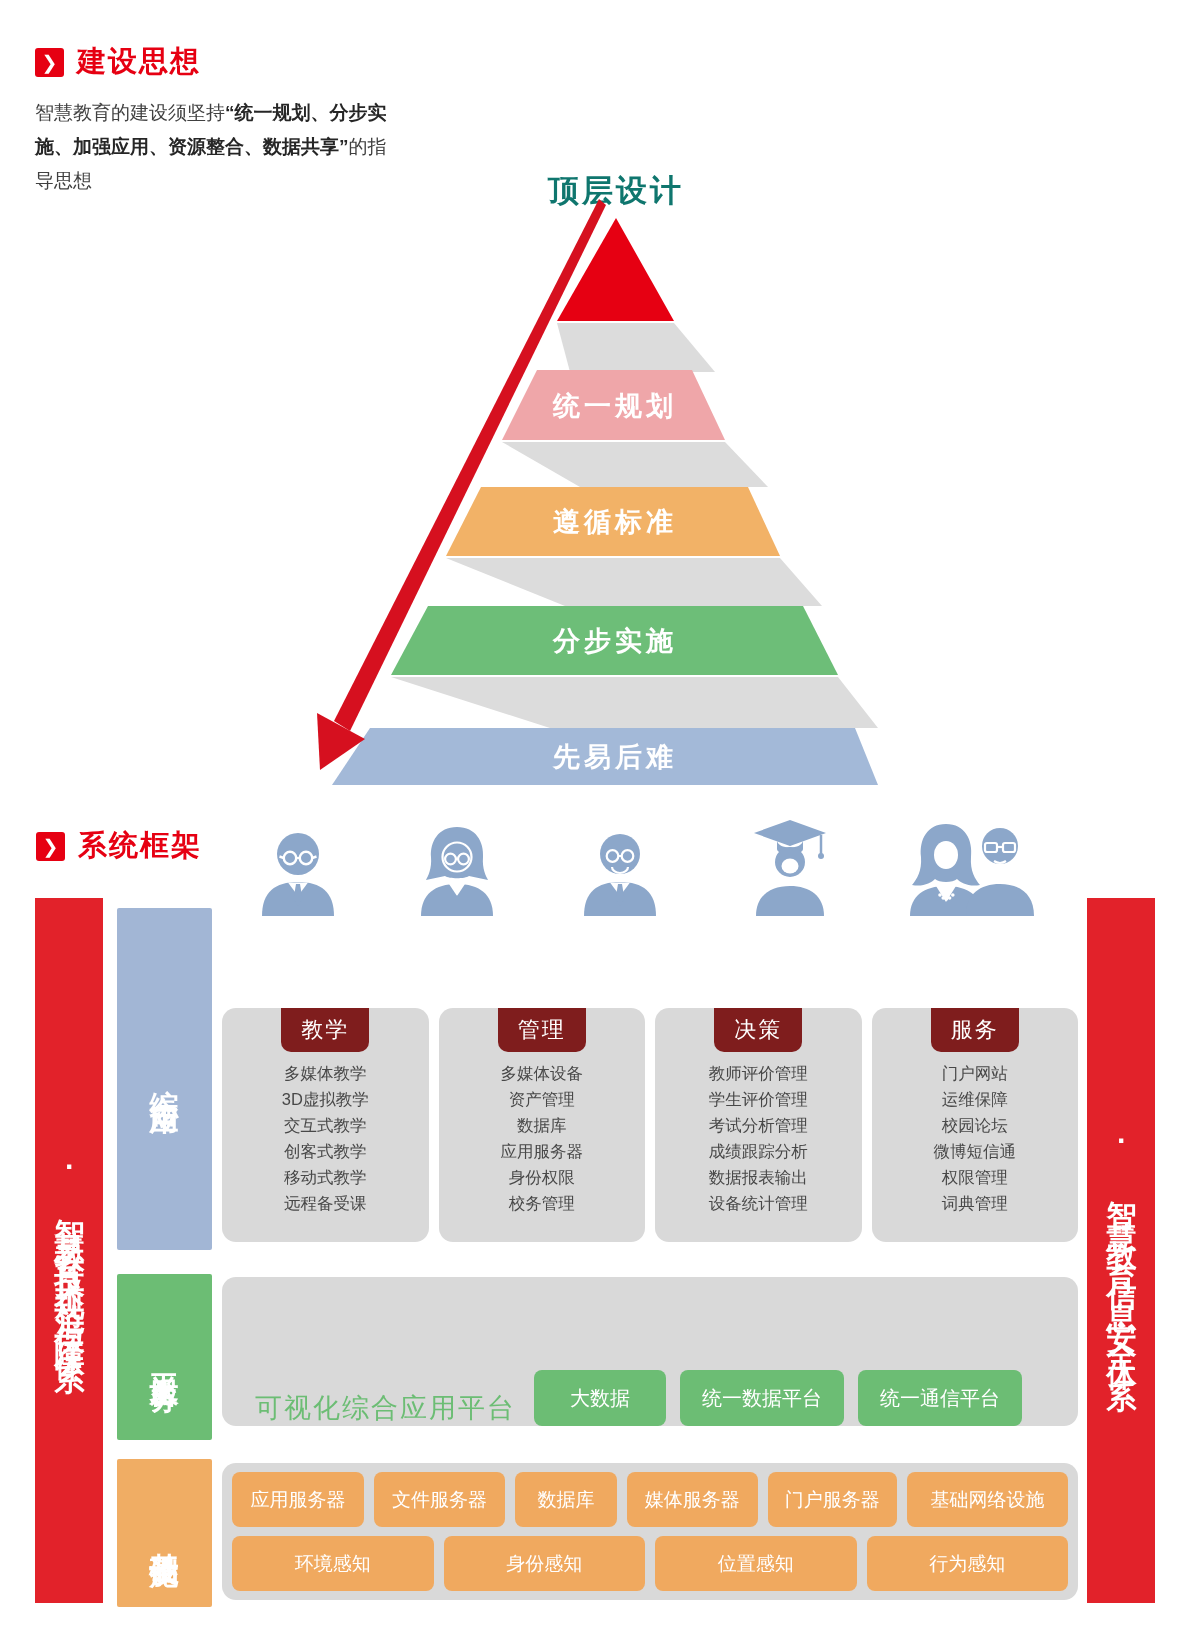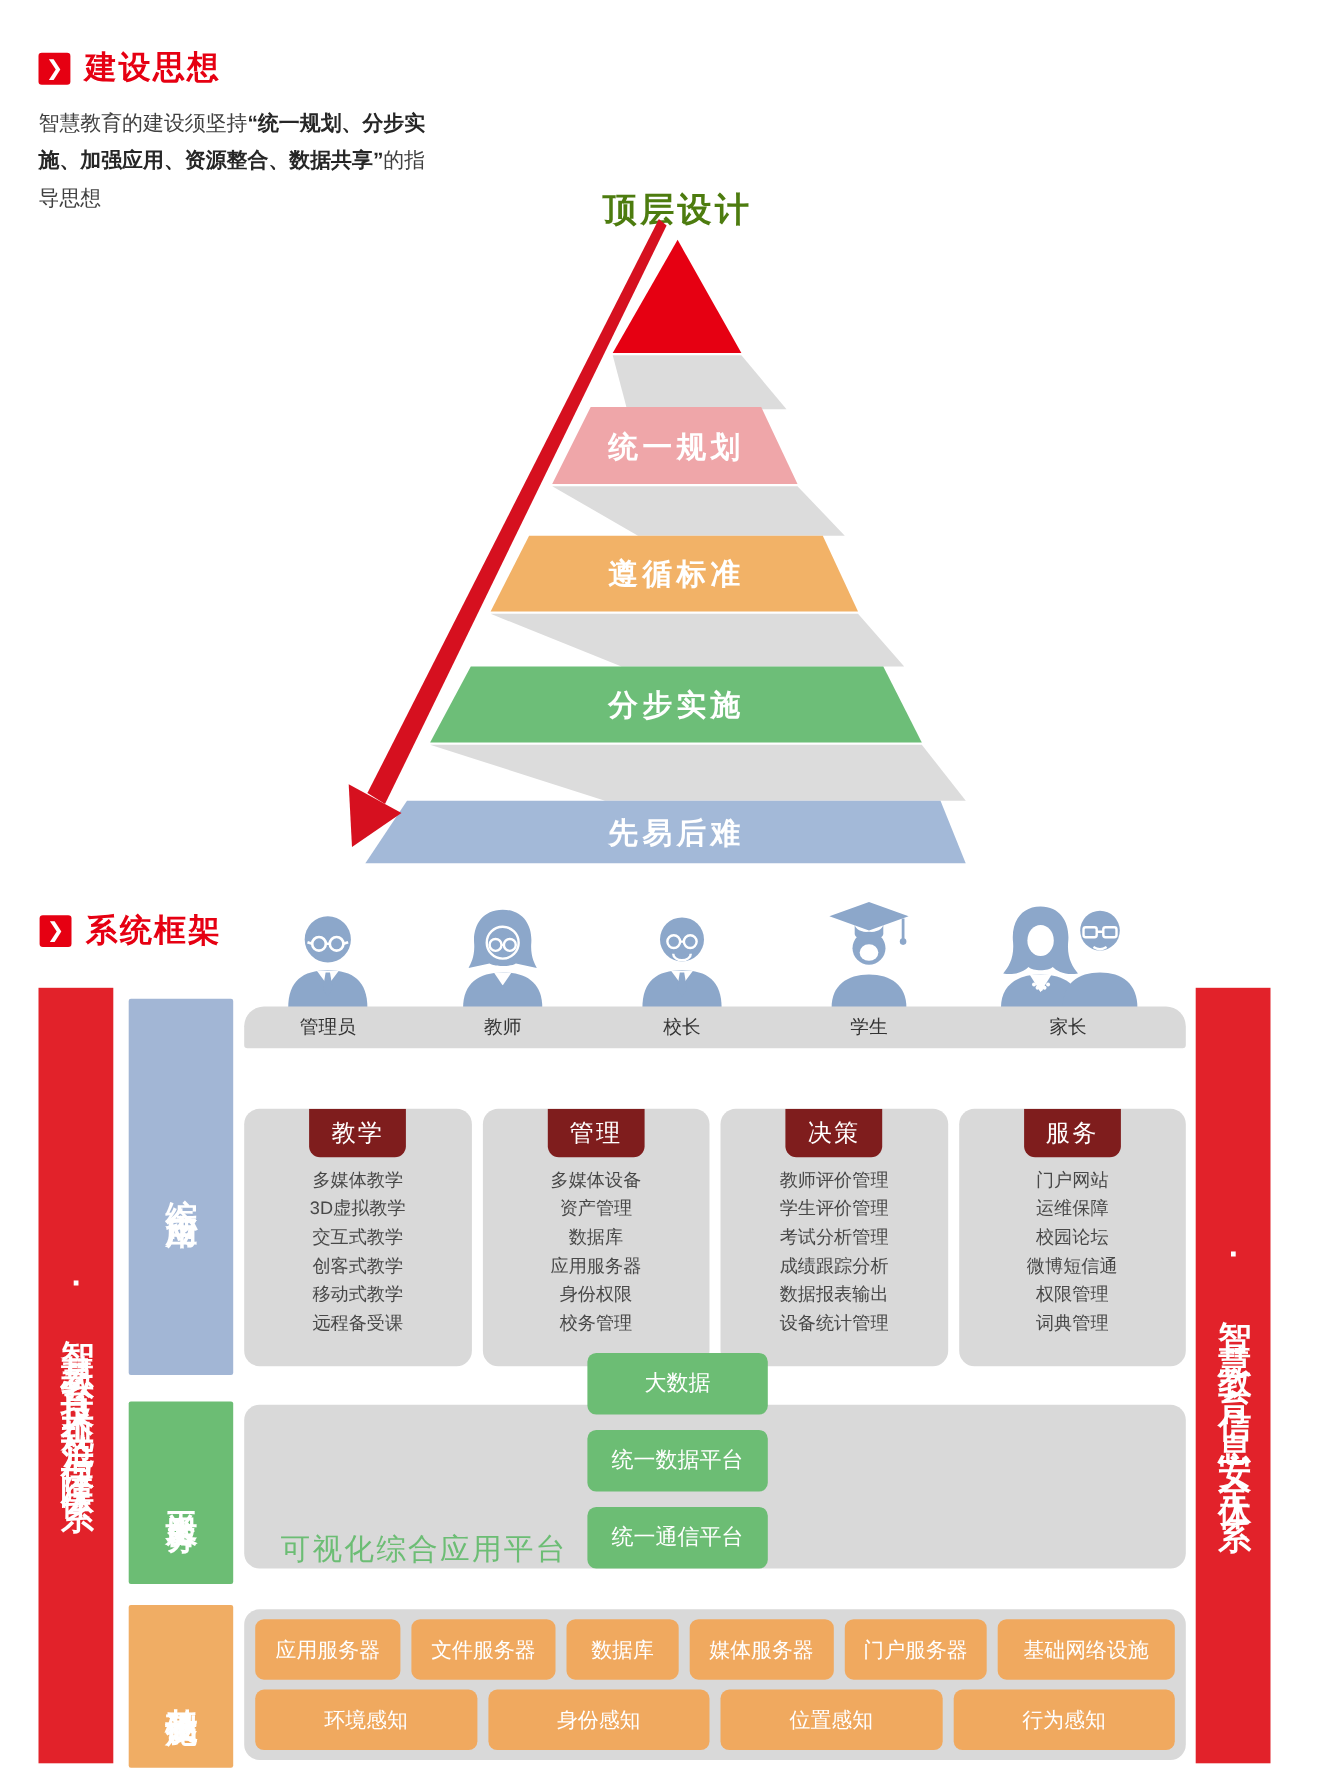--- a/index.html
+++ b/index.html
@@ -12,21 +12,21 @@
              background:#e60012;color:#fff;font-size:19px;font-weight:bold;border-radius:3px;}
   .sec-title{color:#e60012;font-size:29px;font-weight:bold;letter-spacing:2px;}
 
   
   .intro{position:absolute;left:35px;top:96px;width:360px;font-size:19px;line-height:34px;
          color:#404040;margin:0;}
   .intro b{color:#262626;}
 
   
   .pyr-title{position:absolute;left:616px;top:170px;transform:translateX(-50%);
-             color:#4d7c0f;font-size:31px;font-weight:bold;letter-spacing:3px;white-space:nowrap;}
+             color:#0f766e;font-size:31px;font-weight:bold;letter-spacing:3px;white-space:nowrap;}
   .pyr-svg{position:absolute;left:270px;top:165px;}
   .pyr-label{font-size:27px;font-weight:bold;fill:#ffffff;letter-spacing:4px;}
 
   
   .vbar{position:absolute;display:flex;align-items:center;justify-content:center;
         writing-mode:vertical-rl;text-orientation:upright;color:#fff;font-weight:bold;}
   .red-bar{background:#e2222a;width:68px;top:898px;height:705px;font-size:30px;letter-spacing:12px;}
   .row-label{left:117px;width:95px;font-size:29px;letter-spacing:6px;border-radius:2px;}
   .label-bar{position:absolute;left:222px;top:915px;width:856px;height:38px;
              background:#d9d9d9;border-radius:18px 18px 3px 3px;}
@@ -41,21 +41,21 @@
   .card{flex:1;background:#d9d9d9;border-radius:14px;overflow:hidden;}
   .chip{width:88px;height:44px;margin:0 auto;background:#7f1d1d;border-radius:0 0 10px 10px;
         color:#fff;font-size:22px;text-align:center;line-height:44px;letter-spacing:2px;}
   .card-list{margin-top:8px;}
   .card-item{font-size:16.5px;line-height:26px;color:#484848;text-align:center;white-space:nowrap;}
 
   
   .platform{position:absolute;left:222px;top:1277px;width:856px;height:149px;background:#d9d9d9;
             border-radius:14px;display:flex;align-items:flex-end;padding-left:33px;box-sizing:border-box;}
   .platform-title{color:#6cbd74;font-size:27px;letter-spacing:2px;white-space:nowrap;margin-right:18px;}
-  .p-btns{display:flex;gap:14px;flex-direction:column;}
+  .p-btns{display:flex;gap:14px;}
   .p-btn{height:56px;line-height:56px;min-width:88px;padding:0 22px;background:#6cbd74;color:#fff;
          font-size:20px;border-radius:8px;text-align:center;white-space:nowrap;}
 
   
   .infra{position:absolute;left:222px;top:1463px;width:856px;height:137px;background:#d9d9d9;
          border-radius:14px;box-sizing:border-box;padding:9px 10px;display:flex;
          flex-direction:column;gap:9px;}
   .i-row{display:flex;gap:10px;flex:1;}
   .i-btn{background:#f0a95f;border-radius:8px;color:#fff;font-size:19px;display:flex;
          align-items:center;justify-content:center;white-space:nowrap;}
@@ -187,27 +187,20 @@
       </g>
       <g stroke="#fff" stroke-width="2.2" fill="none">
         <rect x="79" y="27" width="12" height="9" rx="2"></rect>
           <rect x="97" y="27" width="12" height="9" rx="2"></rect>
         <line x1="91" y1="31" x2="97" y2="31"></line>
         <path d="M88,45 q6,4 12,0"></path>
       </g>
     </svg>
   </div>
 
-  <div class="label-bar">
-    <span class="user-label" style="left:76px;">管理员</span>
-    <span class="user-label" style="left:235px;">教师</span>
-    <span class="user-label" style="left:398px;">校长</span>
-    <span class="user-label" style="left:568px;">学生</span>
-    <span class="user-label" style="left:749px;">家长</span>
-  </div>
 
 
   <div class="cards">
     <div class="card">
       <div class="chip">教学</div>
       <div class="card-list">
         <div class="card-item">多媒体教学</div>
         <div class="card-item">3D虚拟教学</div>
         <div class="card-item">交互式教学</div>
         <div class="card-item">创客式教学</div>

